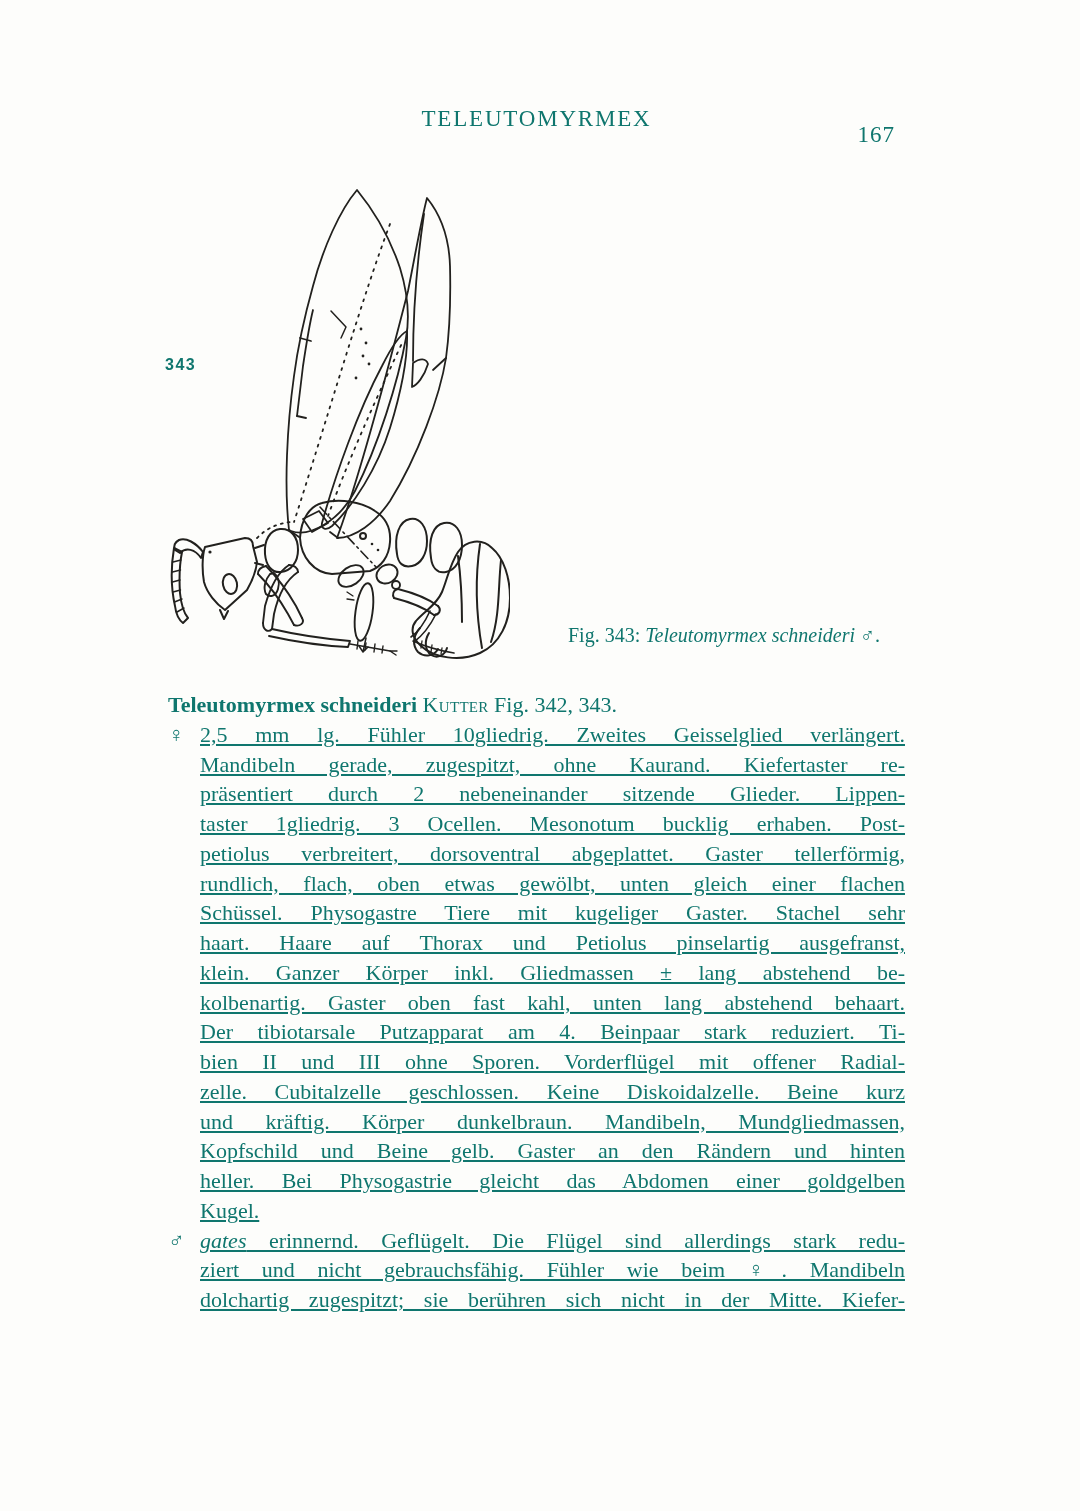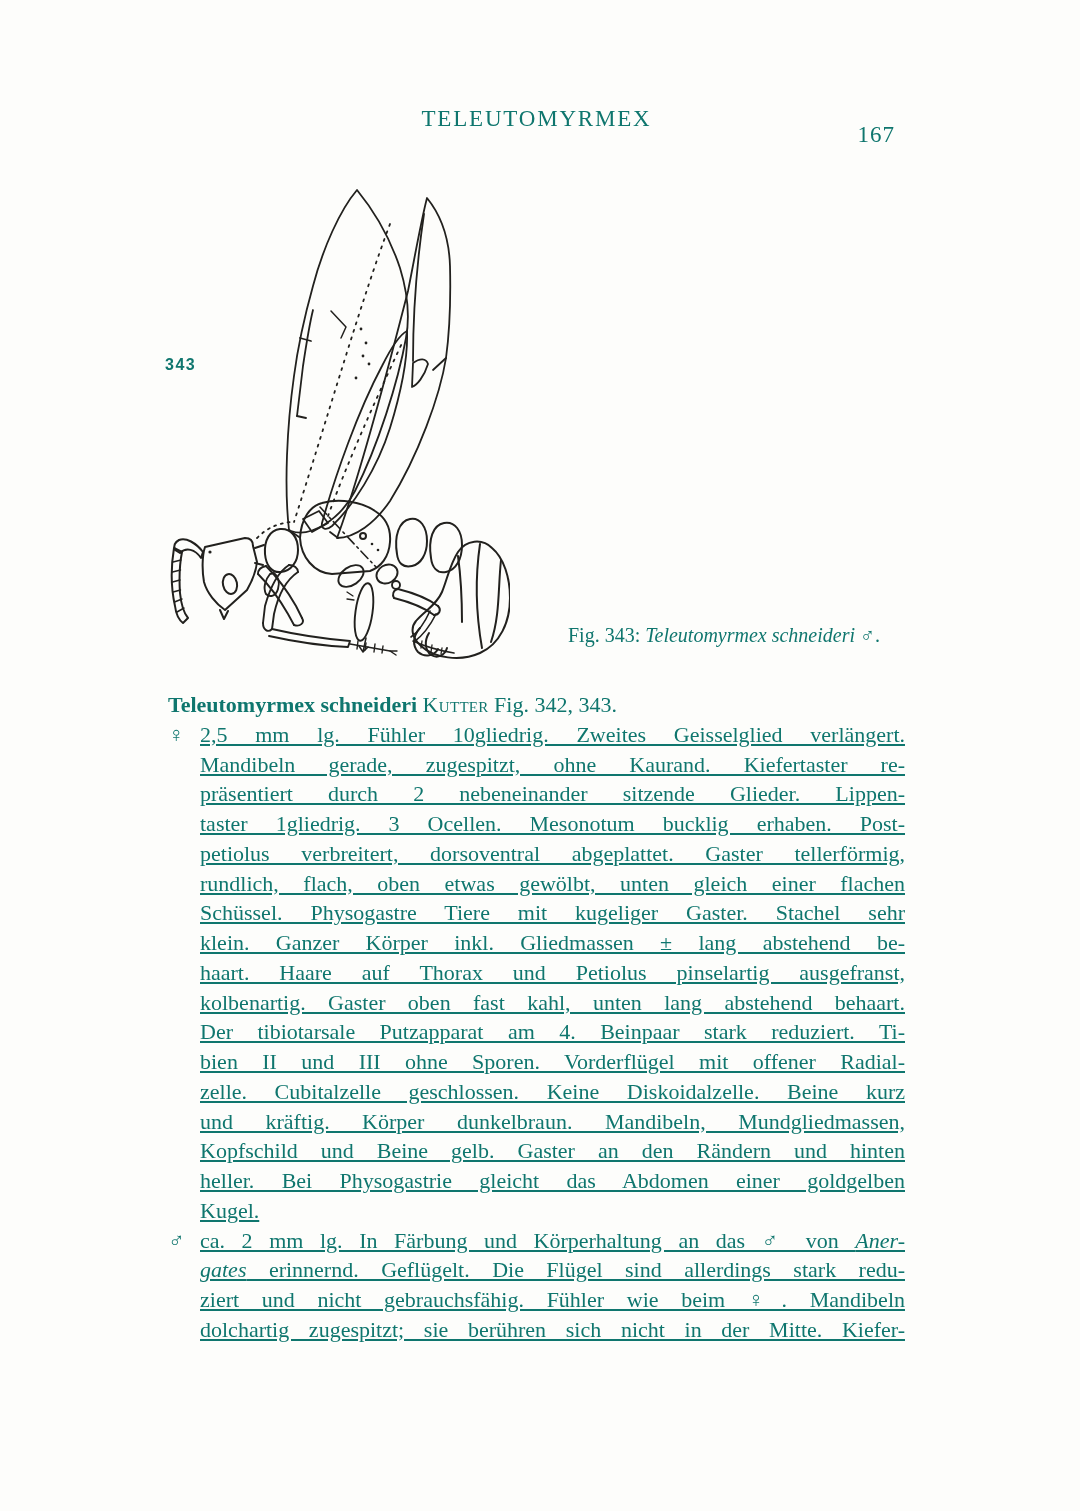--- a/index.html
+++ b/index.html
@@ -160,34 +160,33 @@
 
     <div class="para">
       <span class="marker">♀</span>
       <div class="ln">2,5 mm lg. Fühler 10gliedrig. Zweites Geisselglied verlängert.</div>
       <div class="ln">Mandibeln gerade, zugespitzt, ohne Kaurand. Kiefertaster re-</div>
       <div class="ln">präsentiert durch 2 nebeneinander sitzende Glieder. Lippen-</div>
       <div class="ln">taster 1gliedrig. 3 Ocellen. Mesonotum bucklig erhaben. Post-</div>
       <div class="ln">petiolus verbreitert, dorsoventral abgeplattet. Gaster tellerförmig,</div>
       <div class="ln">rundlich, flach, oben etwas gewölbt, unten gleich einer flachen</div>
       <div class="ln">Schüssel. Physogastre Tiere mit kugeliger Gaster. Stachel sehr</div>
+      <div class="ln">haart. Haare auf Thorax und Petiolus pinselartig ausgefranst,</div>
       <div class="ln">klein. Ganzer Körper inkl. Gliedmassen ± lang abstehend be-</div>
-      <div class="ln">haart. Haare auf Thorax und Petiolus pinselartig ausgefranst,</div>
       <div class="ln">kolbenartig. Gaster oben fast kahl, unten lang abstehend behaart.</div>
       <div class="ln">Der tibiotarsale Putzapparat am 4. Beinpaar stark reduziert. Ti-</div>
       <div class="ln">bien II und III ohne Sporen. Vorderflügel mit offener Radial-</div>
       <div class="ln">zelle. Cubitalzelle geschlossen. Keine Diskoidalzelle. Beine kurz</div>
       <div class="ln">und kräftig. Körper dunkelbraun. Mandibeln, Mundgliedmassen,</div>
       <div class="ln">Kopfschild und Beine gelb. Gaster an den Rändern und hinten</div>
       <div class="ln">heller. Bei Physogastrie gleicht das Abdomen einer goldgelben</div>
       <div class="ln end">Kugel.</div>
     </div>
 
     <div class="para">
       <span class="marker">♂</span>
-      <div class="ln"><span>ca. 2 mm lg. In Färbung und Körperhaltung an das ♂ von </span><span class="it">Aner-</span></div>
       <div class="ln"><span class="it">gates</span><span> erinnernd. Geflügelt. Die Flügel sind allerdings stark redu-</span></div>
       <div class="ln">ziert und nicht gebrauchsfähig. Fühler wie beim ♀. Mandibeln</div>
       <div class="ln">dolchartig zugespitzt; sie berühren sich nicht in der Mitte. Kiefer-</div>
     </div>
 
   </div>
 </div>
 
 </body></html>

